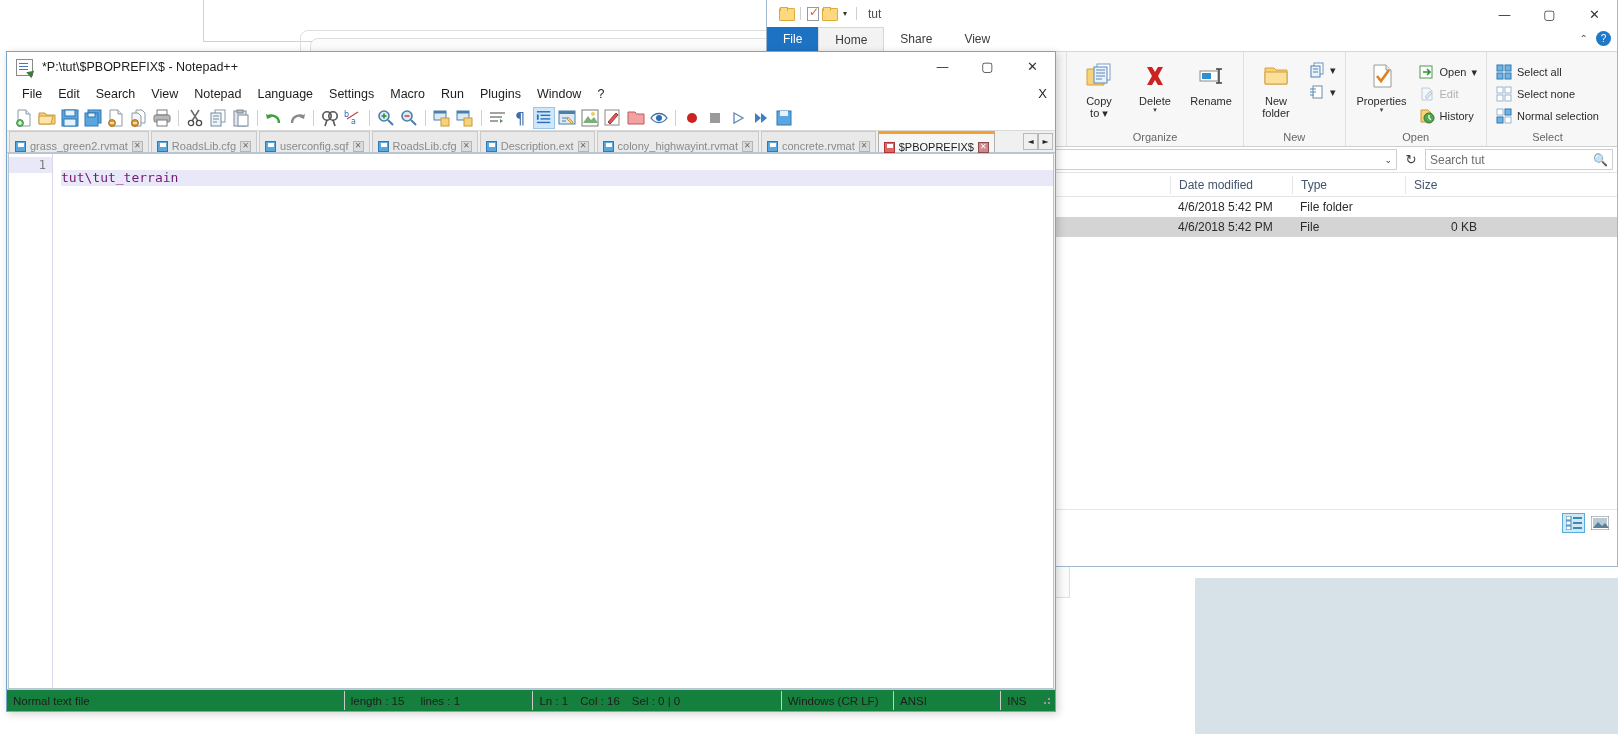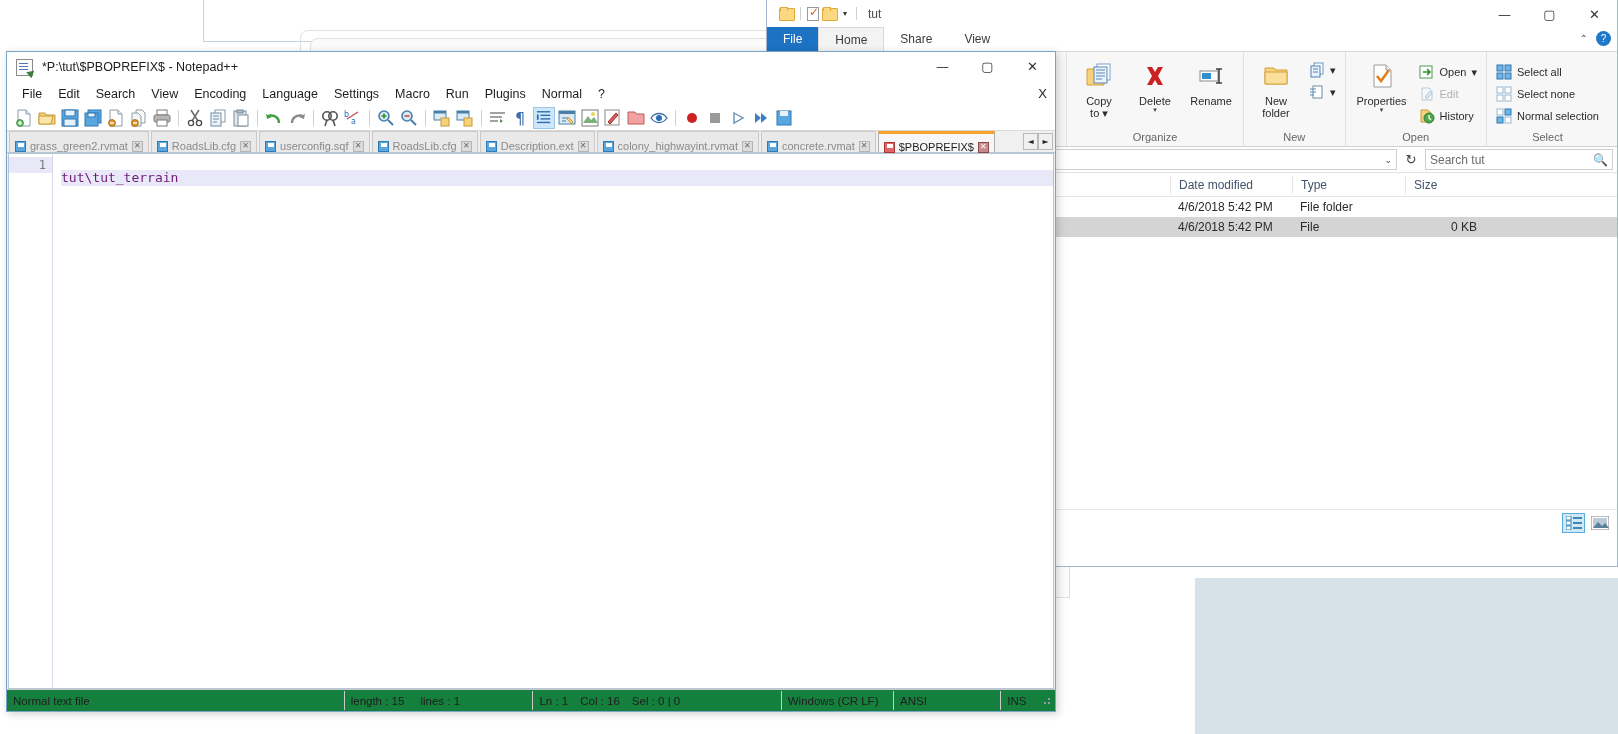--- a/index.html
+++ b/index.html
@@ -600,27 +600,27 @@
         <div class="win-ctrl">▢</div>
         <div class="win-ctrl close">✕</div>
       </div>
     </div>
 
     <div id="npp-menubar">
       <div class="menu-item">File</div>
       <div class="menu-item">Edit</div>
       <div class="menu-item">Search</div>
       <div class="menu-item">View</div>
-      <div class="menu-item">Encoding</div>
+      <div class="menu-item">Notepad</div>
       <div class="menu-item">Language</div>
       <div class="menu-item">Settings</div>
       <div class="menu-item">Macro</div>
       <div class="menu-item">Run</div>
       <div class="menu-item">Plugins</div>
-      <div class="menu-item">Normal</div>
+      <div class="menu-item">Window</div>
       <div class="menu-item">?</div>
       <div id="menu-x">X</div>
     </div>
 
     <div id="npp-toolbar">
       <div class="tb">
         <svg width="18" height="18" viewBox="0 0 18 18">
           <path d="M3 1 h8 l4 4 v12 h-12 z" fill="#fff" stroke="#8a9aa8"></path>
           <path d="M11 1 v4 h4" fill="#e8edf2" stroke="#8a9aa8"></path>
           <circle cx="5" cy="14" r="3.4" fill="#6cbf6c" stroke="#3f8f3f"></circle>

